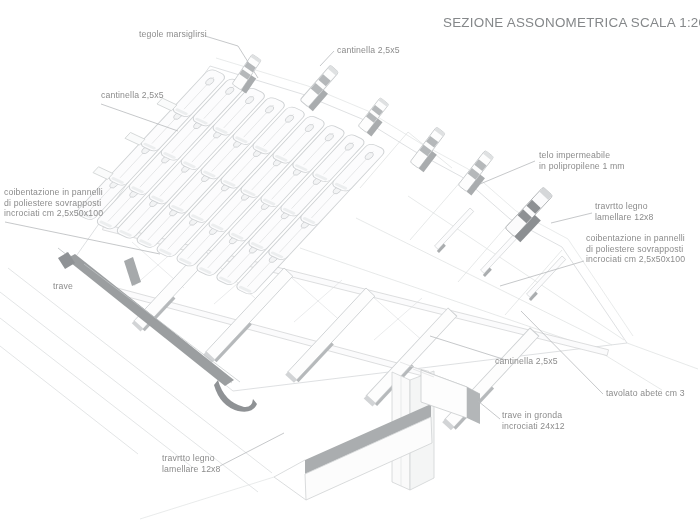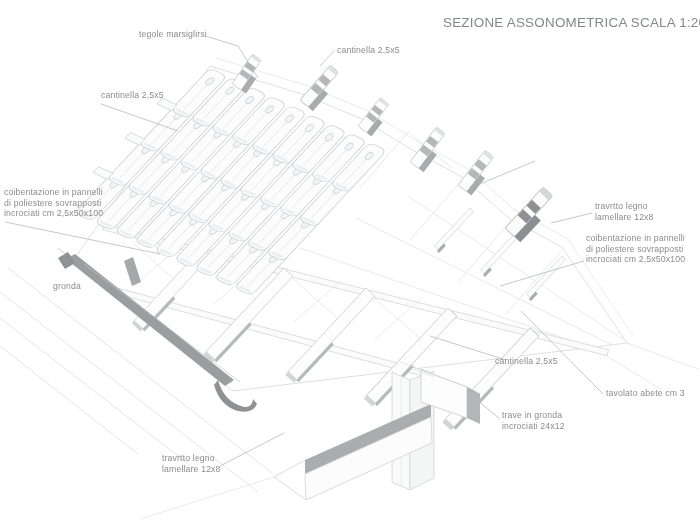--- a/index.html
+++ b/index.html
@@ -202,23 +202,27 @@
     <div>cantinella 2,5x5</div>
   </div>
 
   <div class="lbl" style="left:4px;top:187px">
     <div>coibentazione in pannelli</div>
     <div>di poliestere sovrapposti</div>
     <div>incrociati cm 2,5x50x100</div>
   </div>
 
   <div class="lbl" style="left:53px;top:281px">
-    <div>gronda</div>
-  </div>
-
+    <div>trave</div>
+  </div>
+
+  <div class="lbl" style="left:539px;top:150px">
+    <div>telo impermeabile</div>
+    <div>in polipropilene 1 mm</div>
+  </div>
 
   <div class="lbl" style="left:595px;top:201px">
     <div>travrtto legno</div>
     <div>lamellare 12x8</div>
   </div>
 
   <div class="lbl" style="left:586px;top:233px">
     <div>coibentazione in pannelli</div>
     <div>di poliestere sovrapposti</div>
     <div>incrociati cm 2,5x50x100</div>

